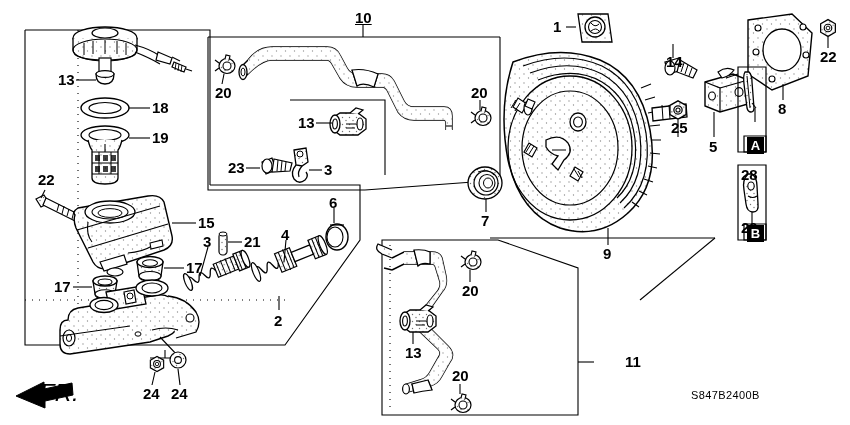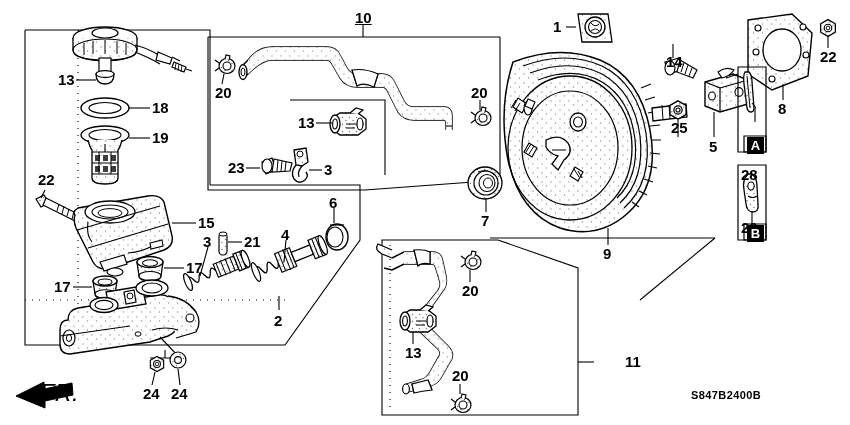--- a/index.html
+++ b/index.html
@@ -5,21 +5,21 @@
   html,body{margin:0;padding:0;background:#ffffff;}
   body{width:850px;height:425px;position:relative;overflow:hidden;
        font-family:"Liberation Sans",sans-serif;color:#000;}
   #diagram{position:absolute;left:0;top:0;width:850px;height:425px;}
   .lbl{position:absolute;font-family:"Liberation Sans",sans-serif;
        font-size:15px;font-weight:700;color:#000;line-height:1;
        white-space:nowrap;letter-spacing:0px;}
   .boxlbl{position:absolute;font-size:13px;font-weight:700;color:#fff;
           background:#000;border:1px solid #000;width:15px;height:15px;
           text-align:center;line-height:15px;}
-  .code{position:absolute;font-size:11px;font-weight:700;letter-spacing:.4px;}
+  .code{position:absolute;font-size:11px;font-weight:400;letter-spacing:.4px;}
   .fr{position:absolute;font-size:24px;font-weight:400;font-style:italic;}
 </style>
 </head>
 <body>
 
 <svg id="diagram" viewBox="0 0 850 425" xmlns="http://www.w3.org/2000/svg">
   <defs>
     <pattern id="stip" width="7" height="7" patternUnits="userSpaceOnUse">
       <rect width="7" height="7" fill="#fff"></rect>
       <circle cx="1.5" cy="1.5" r="0.7" fill="#000" opacity=".55"></circle>

